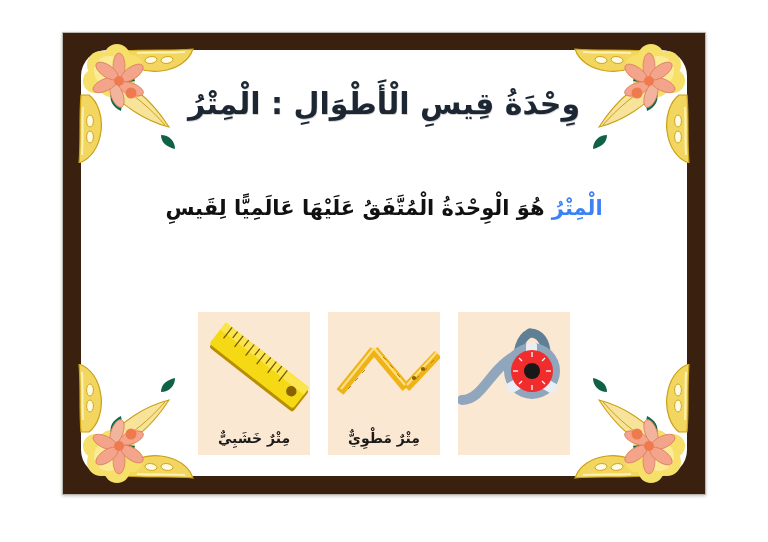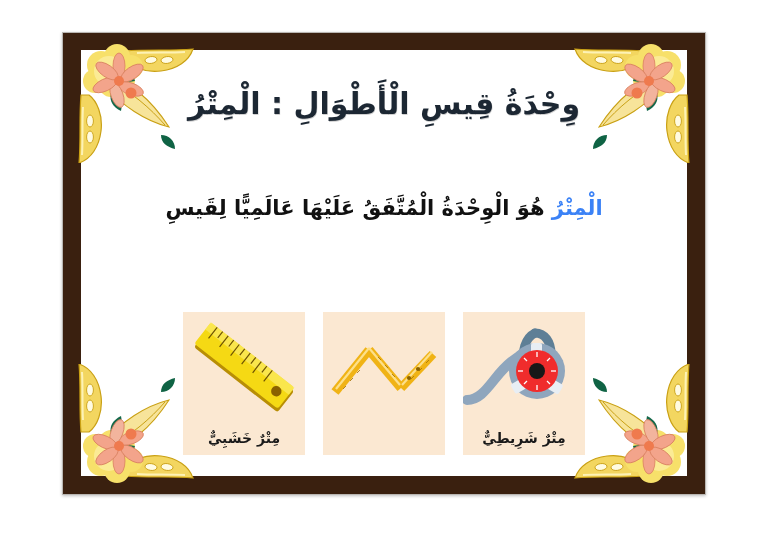--- a/index.html
+++ b/index.html
@@ -34,20 +34,21 @@
     box-sizing: border-box;
     box-shadow: 0 1px 3px rgba(0,0,0,0.25);
   }
   .frame-inner {
     position: absolute;
     left: 18px;
     top: 17px;
     right: 18px;
     bottom: 18px;
     background: #ffffff;
+    border-radius: 26px;
   }
 
   
   .orn {
     position: absolute;
     width: 132px;
     height: 128px;
     pointer-events: none;
   }
   .orn svg { display:block; width:100%; height:100%; }
@@ -101,21 +102,21 @@
   .cards {
     position: absolute;
     left: 0; right: 0;
     top: 262px;
     display: flex;
     justify-content: center;
     gap: 18px;
     direction: rtl;
   }
   .card {
-    width: 122px;
+    width: 112px;
     height: 143px;
     background: #fbe8d2;
     position: relative;
     overflow: hidden;
   }
   .card-art {
     position: absolute;
     left: 0; top: 4px;
     width: 122px;
     height: 100px;
@@ -176,21 +177,20 @@
                 <line x1="93" y1="55" x2="88" y2="55"></line>
                 <line x1="87" y1="68" x2="84" y2="65"></line>
                 <line x1="74" y1="74" x2="74" y2="69"></line>
                 <line x1="61" y1="68" x2="64" y2="65"></line>
                 <line x1="55" y1="55" x2="60" y2="55"></line>
                 <line x1="61" y1="42" x2="64" y2="45"></line>
               </g>
               <circle cx="74" cy="55" r="8" fill="#181818"></circle>
             </svg>
           </div>
-          <div class="card-label">مِتْرٌ شَرِيطِيٌّ</div>
         </div>
 
         <div class="card">
           <div class="card-art">
             <svg viewBox="0 0 122 100">
               <g stroke="#f0b315" stroke-width="9" fill="none" stroke-linejoin="miter" stroke-linecap="butt">
                 <path d="M12 76 L 46 34"></path>
                 <path d="M46 34 L 78 72"></path>
                 <path d="M78 72 L 110 38"></path>
               </g>
@@ -207,20 +207,21 @@
                 <line x1="62" y1="49" x2="65" y2="52"></line>
                 <line x1="69" y1="58" x2="72" y2="61"></line>
                 <line x1="88" y1="63" x2="91" y2="60"></line>
                 <line x1="96" y1="55" x2="99" y2="52"></line>
                 <line x1="103" y1="47" x2="106" y2="44"></line>
               </g>
               <circle cx="86" cy="62" r="2.1" fill="#8a6200"></circle>
               <circle cx="95" cy="53" r="2.1" fill="#8a6200"></circle>
             </svg>
           </div>
+          <div class="card-label">مِتْرٌ مَطْوِيٌّ</div>
         </div>
 
         <div class="card">
           <div class="card-art">
             <svg viewBox="0 0 122 100">
               <g transform="rotate(38 61 50)">
                 <rect x="8" y="36" width="106" height="27" rx="3" fill="#b88e05" transform="translate(2,3)"></rect>
                 <rect x="8" y="36" width="106" height="27" rx="3" fill="#f5d914"></rect>
                 <rect x="8" y="36" width="106" height="9" fill="#fbe95f" opacity="0.75"></rect>
                 <g stroke="#6d5200" stroke-width="1.2">

